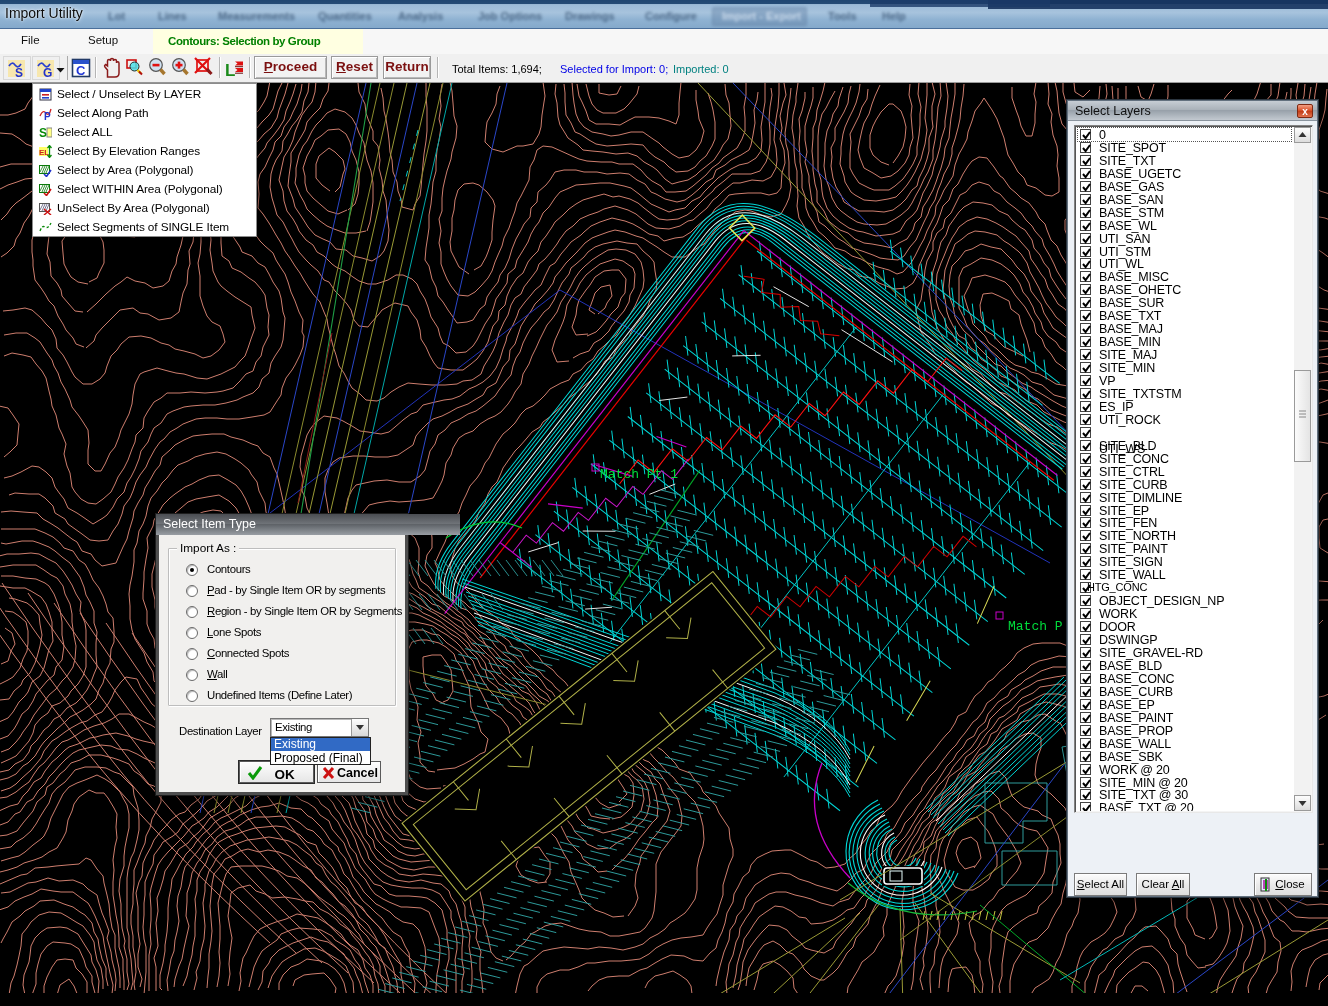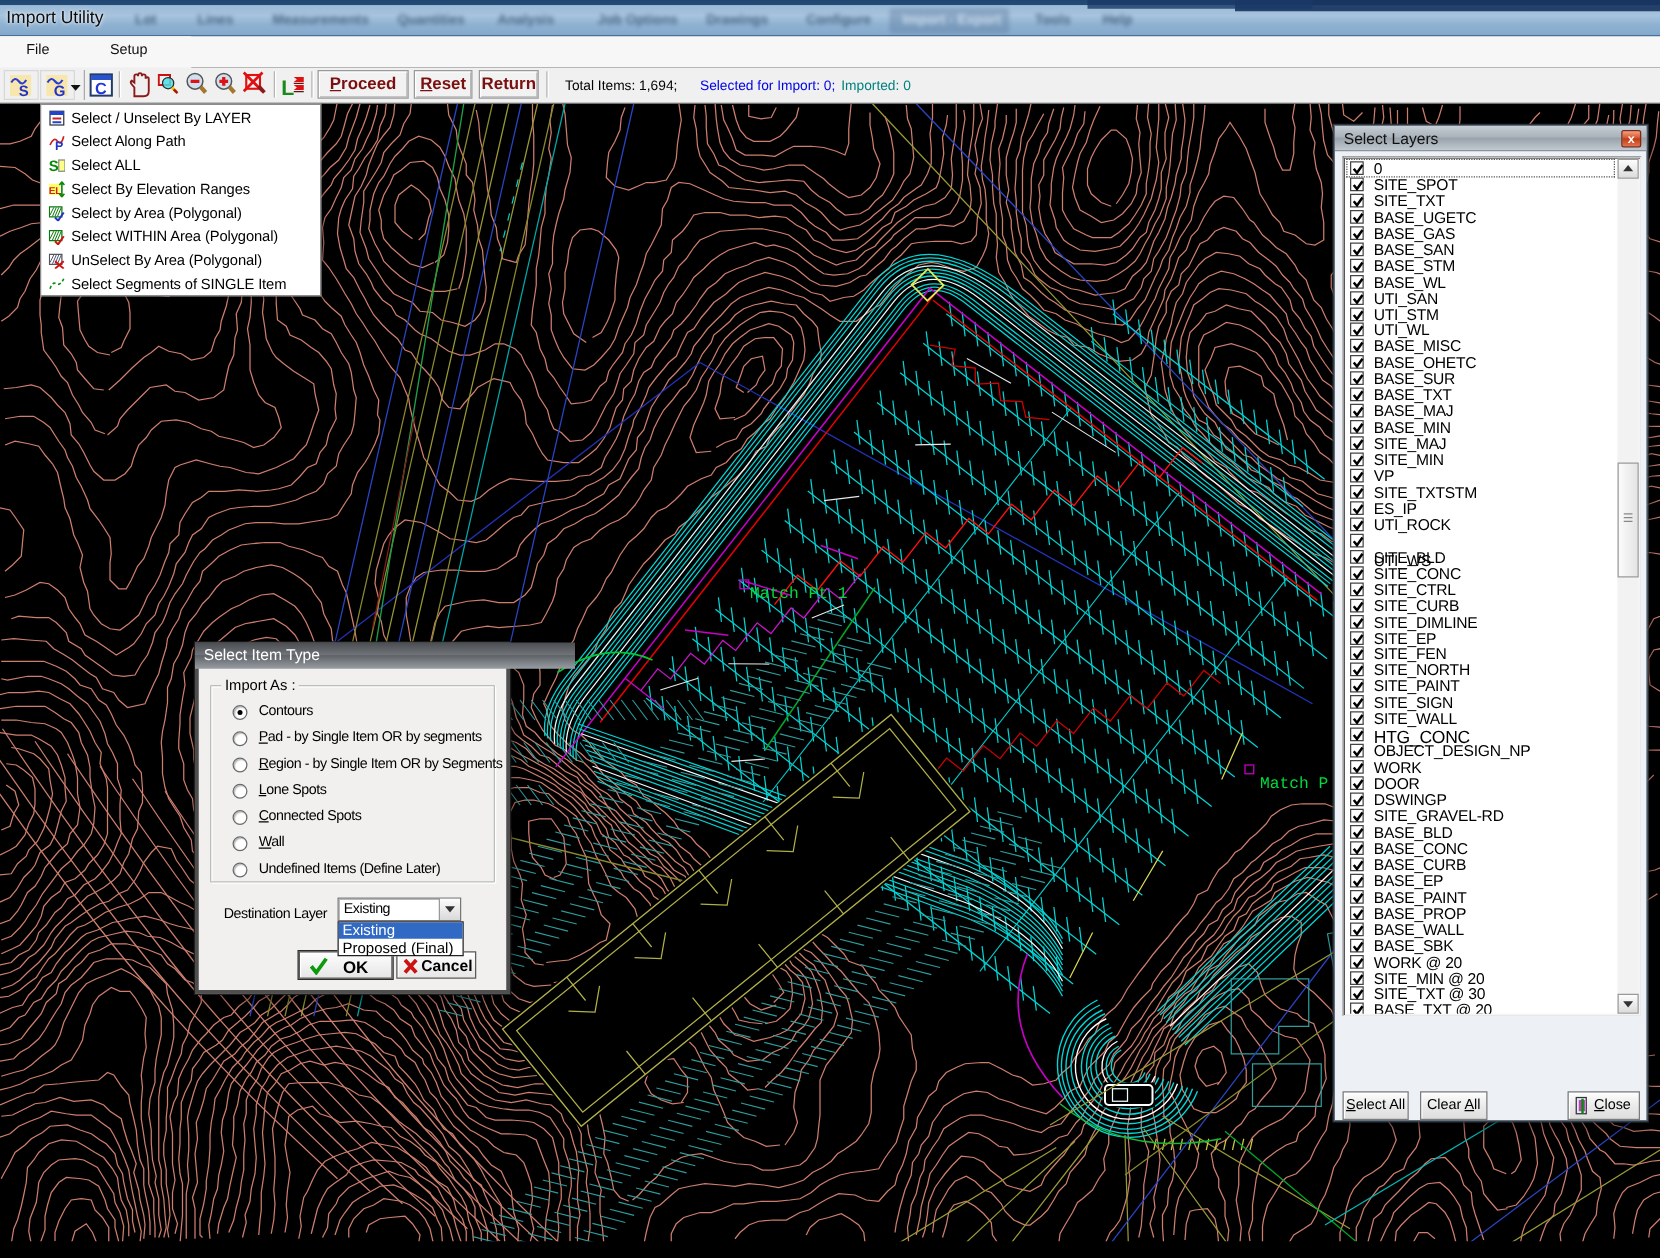--- a/index.html
+++ b/index.html
@@ -57,20 +57,23 @@
         <span style="left:722px;color:#dce6f2">Import - Export</span>
   <span style="left:828px">Tools</span>
         <span style="left:882px">Help</span>
  </div>
  <div class="txt">Import Utility</div>
 </div>
 <div id="menurow">
  <div class="mfile">
         <b style="left:21px">File</b>
         <b style="left:88px">Setup</b>
+      </div>
+ <div class="yel">
+        <div>Contours: Selection by Group</div>
       </div>
 </div>
 <div id="toolbar">
  <div class="tflat" style="left:3px;width:28px;border:1px solid #d8d8d8"><svg width="26" height="24">
           <rect x="4" y="3" width="17" height="17" fill="#F7E7AE"></rect>
           <path d="M5 9 q3 -5 6 -1 q3 4 6 -1" fill="none" stroke="#2a3fd0" stroke-width="1.7"></path>
           <text x="11" y="20" font-size="12" font-weight="bold" fill="#2233cc" font-family="Liberation Sans">S</text>
         </svg></div>
  <div class="tflat" style="left:32px;width:28px;border:1px solid #d8d8d8"><svg width="26" height="24">
           <rect x="4" y="3" width="17" height="17" fill="#F7E7AE"></rect>
@@ -632,21 +635,21 @@
               </svg>
             </span>
             <span style="position:absolute;left:21px;top:0px;font-size:12.5px;white-space:nowrap;letter-spacing:-0.2px">SITE_WALL</span>
           </div>
 <div style="position:absolute;left:2px;top:454px;width:195px;height:13px">
             <span style="position:absolute;left:2px;top:1px;width:11px;height:11px;background:#fff;border:1px solid #444">
               <svg width="11" height="11" style="position:absolute;left:0;top:0">
                 <path d="M2 5 l2.6 3.2 L9 2" fill="none" stroke="#000" stroke-width="2"></path>
               </svg>
             </span>
-            <span style="position:absolute;left:21px;top:0px;font-size:14px;white-space:nowrap;letter-spacing:-0.2px">HTG_CONC</span>
+            <span style="position:absolute;left:9px;top:0px;font-size:11px;white-space:nowrap;letter-spacing:-0.2px">HTG_CONC</span>
           </div>
 <div style="position:absolute;left:2px;top:467px;width:195px;height:13px">
             <span style="position:absolute;left:2px;top:1px;width:11px;height:11px;background:#fff;border:1px solid #444">
               <svg width="11" height="11" style="position:absolute;left:0;top:0">
                 <path d="M2 5 l2.6 3.2 L9 2" fill="none" stroke="#000" stroke-width="2"></path>
               </svg>
             </span>
             <span style="position:absolute;left:21px;top:0px;font-size:12.5px;white-space:nowrap;letter-spacing:-0.2px">OBJECT_DESIGN_NP</span>
           </div>
 <div style="position:absolute;left:2px;top:480px;width:195px;height:13px">

